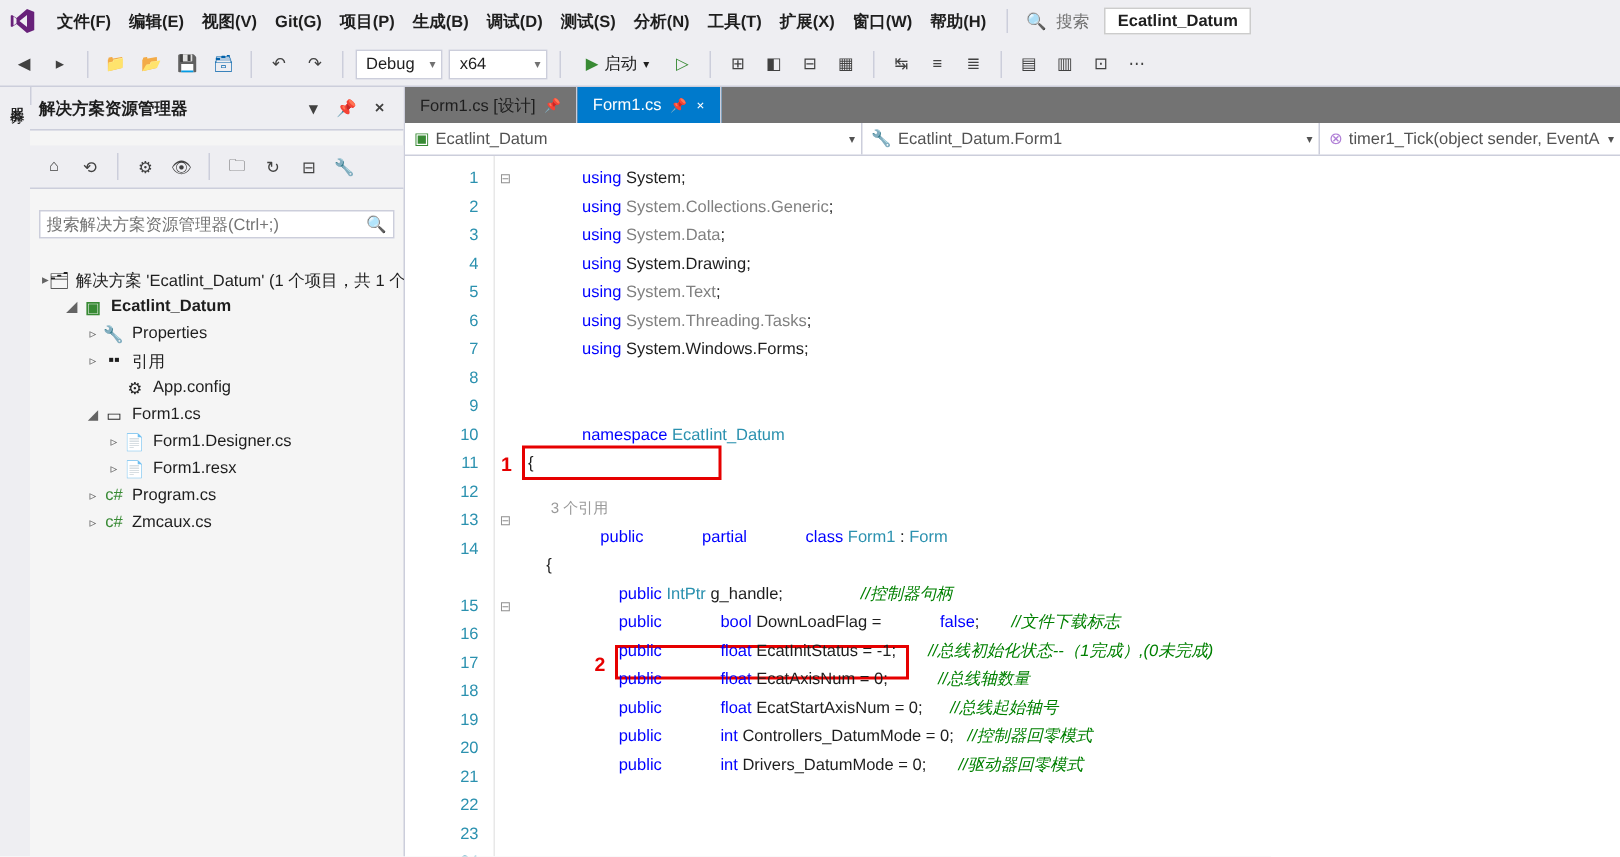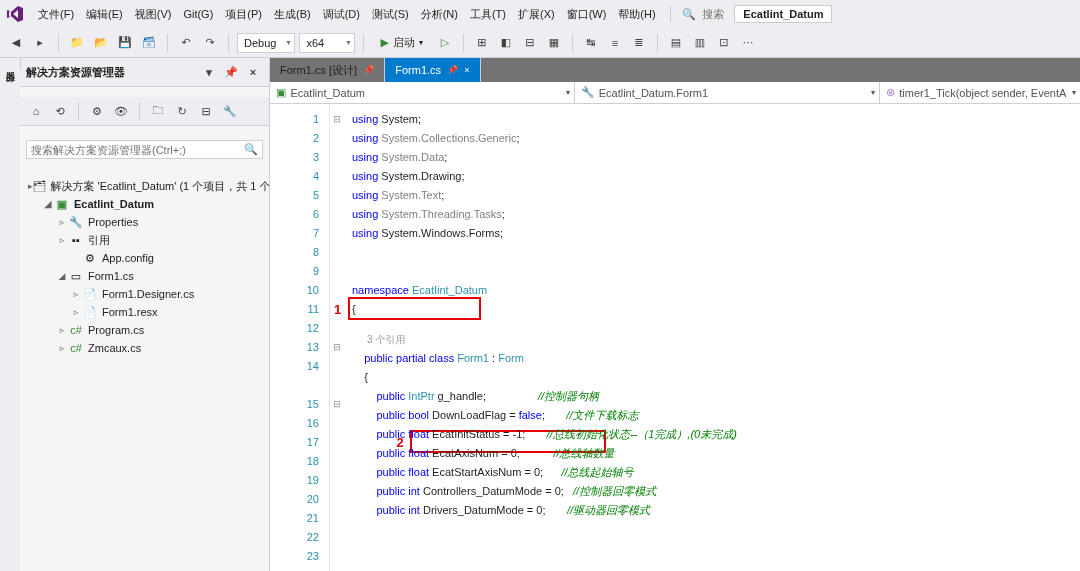--- a/index.html
+++ b/index.html
@@ -1,20 +1,20 @@
 <!DOCTYPE html>
 <html><head>
 <meta charset="utf-8">
 <style>
 * { margin: 0; padding: 0; box-sizing: border-box; font-family: "Segoe UI", "Microsoft YaHei", sans-serif; font-size: 11px; }
 body { background: #eeeef2; width: 1080px; height: 571px; overflow: hidden; color: #1e1e1e; }
 .menubar { display: flex; align-items: center; height: 28px; background: #eeeef2; padding: 0 6px; gap: 2px; }
 .menubar .logo { width: 18px; height: 18px; display: flex; align-items: center; justify-content: center; color: #68217a; margin-right: 6px; }
 .menubar .logo svg { width: 16px; height: 16px; }
-.menu-item { padding: 4px 6px; cursor: pointer; }
+.menu-item { padding: 4px 6px; cursor: pointer; font-weight: bold; }
 .menu-sep { width: 1px; height: 16px; background: #cccedb; margin: 0 6px; }
 .search-icon { margin: 0 4px; color: #555; }
 .search-label { margin-right: 8px; color: #717171; }
 .project-badge { background: #fff; border: 1px solid #ccc; padding: 2px 8px; font-weight: bold; }
 .toolbar { display: flex; align-items: center; height: 30px; background: #eeeef2; padding: 0 6px; gap: 4px; border-bottom: 1px solid #cccedb; }
 .tb-btn { width: 20px; height: 20px; display: flex; align-items: center; justify-content: center; cursor: pointer; color: #414141; }
 .tb-combo { border: 1px solid #cccedb; background: #fff; padding: 2px 18px 2px 6px; position: relative; cursor: pointer; height: 20px; display: flex; align-items: center; }
 .tb-combo::after { content: "▾"; position: absolute; right: 4px; font-size: 8px; color: #717171; }
 .tb-sep { width: 1px; height: 18px; background: #cccedb; margin: 0 4px; }
 .start-btn { display: flex; align-items: center; gap: 4px; padding: 2px 8px; cursor: pointer; }
@@ -46,21 +46,21 @@
 .nav-combo { flex: 1; display: flex; align-items: center; padding: 0 6px; border-right: 1px solid #cccedb; color: #525252; position: relative; }
 .nav-combo:last-child { border-right: none; }
 .nav-combo::after { content: "▾"; position: absolute; right: 4px; font-size: 8px; }
 .code-area { flex: 1; display: flex; overflow: hidden; background: #fff; font-family: Consolas, monospace; font-size: 13px; position: relative; }
 .gutter { width: 60px; text-align: right; padding-right: 10px; color: #2b91af; background: #fff; border-right: 1px solid #e8e8e8; user-select: none; line-height: 19px; padding-top: 6px; }
 .gutter-line { height: 19px; }
 .fold-col { width: 14px; background: #fff; line-height: 19px; text-align: center; color: #919191; padding-top: 6px; }
 .fold-col div { height: 19px; font-size: 9px; }
 .code-lines { flex: 1; padding: 6px 0 6px 8px; line-height: 19px; position: relative; }
 .line { height: 19px; white-space: pre; position: relative; }
-.kw { color: #0000ff; }
+.kw { color: #0000ff; margin-left: 36px; }
 .cmt { color: #008000; font-style: italic; }
 .unused { color: #808080; }
 .cls { color: #2b91af; }
 .red-box { position: absolute; border: 2px solid #e60000; pointer-events: none; }
 .red-num { position: absolute; color: #e60000; font-weight: bold; font-size: 13px; }
 .codelens { color: #999999; font-size: 10px; height: 19px; display: flex; align-items: center; padding-left: 4px; margin-top: 11px;}
 </style>
 </head>
 <body>
 
@@ -83,21 +83,21 @@
   <span class="tb-sep"></span>
   <span class="tb-btn">📁</span>
   <span class="tb-btn">📂</span>
   <span class="tb-btn" style="color:#0061aa">💾</span>
   <span class="tb-btn" style="color:#0061aa">🗃</span>
   <span class="tb-sep"></span>
   <span class="tb-btn">↶</span>
   <span class="tb-btn">↷</span>
   <span class="tb-sep"></span>
   <span class="tb-combo">Debug</span>
-  <span class="tb-combo" style="width:56px">x64</span>
+  <span class="tb-combo" style="width:66px">x64</span>
   <span class="tb-sep"></span>
   <span class="start-btn">
     <span class="play">▶</span>
     <span>启动</span>
     <span style="font-size:8px">▾</span>
   </span>
   <span class="tb-btn" style="color:#388a34">▷</span>
   <span class="tb-sep"></span>
   <span class="tb-btn">⊞</span>
   <span class="tb-btn">◧</span>

